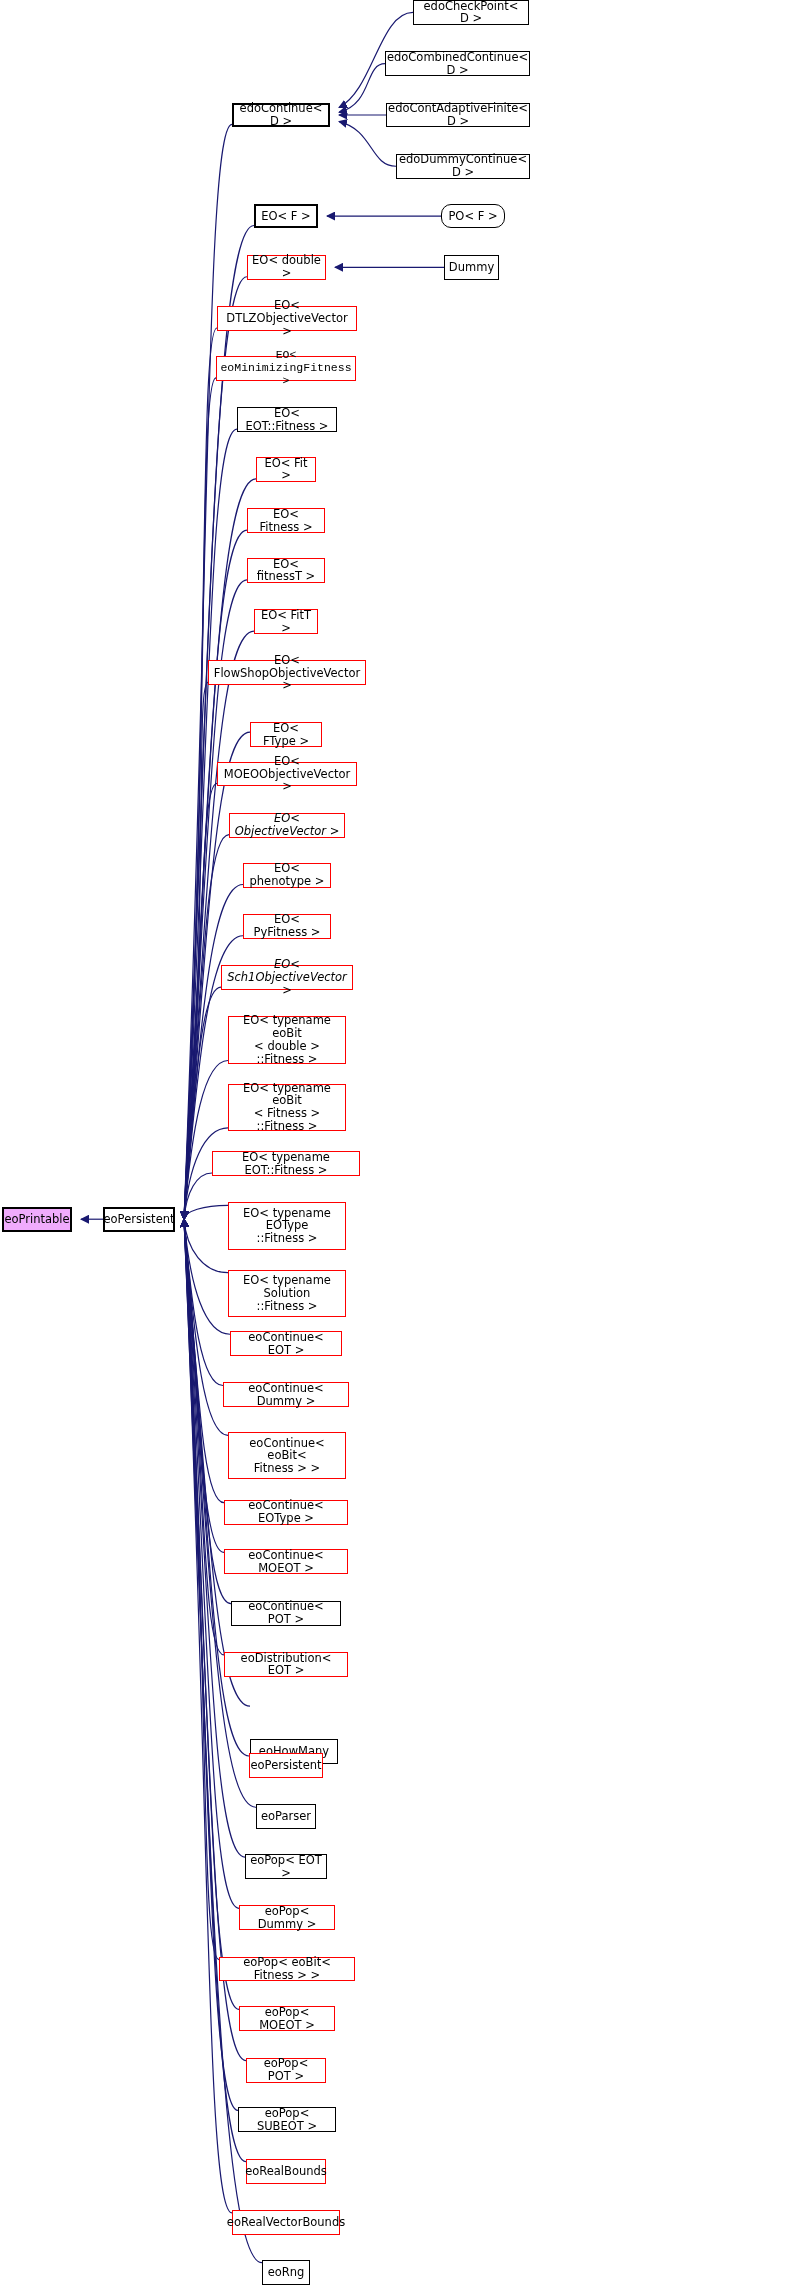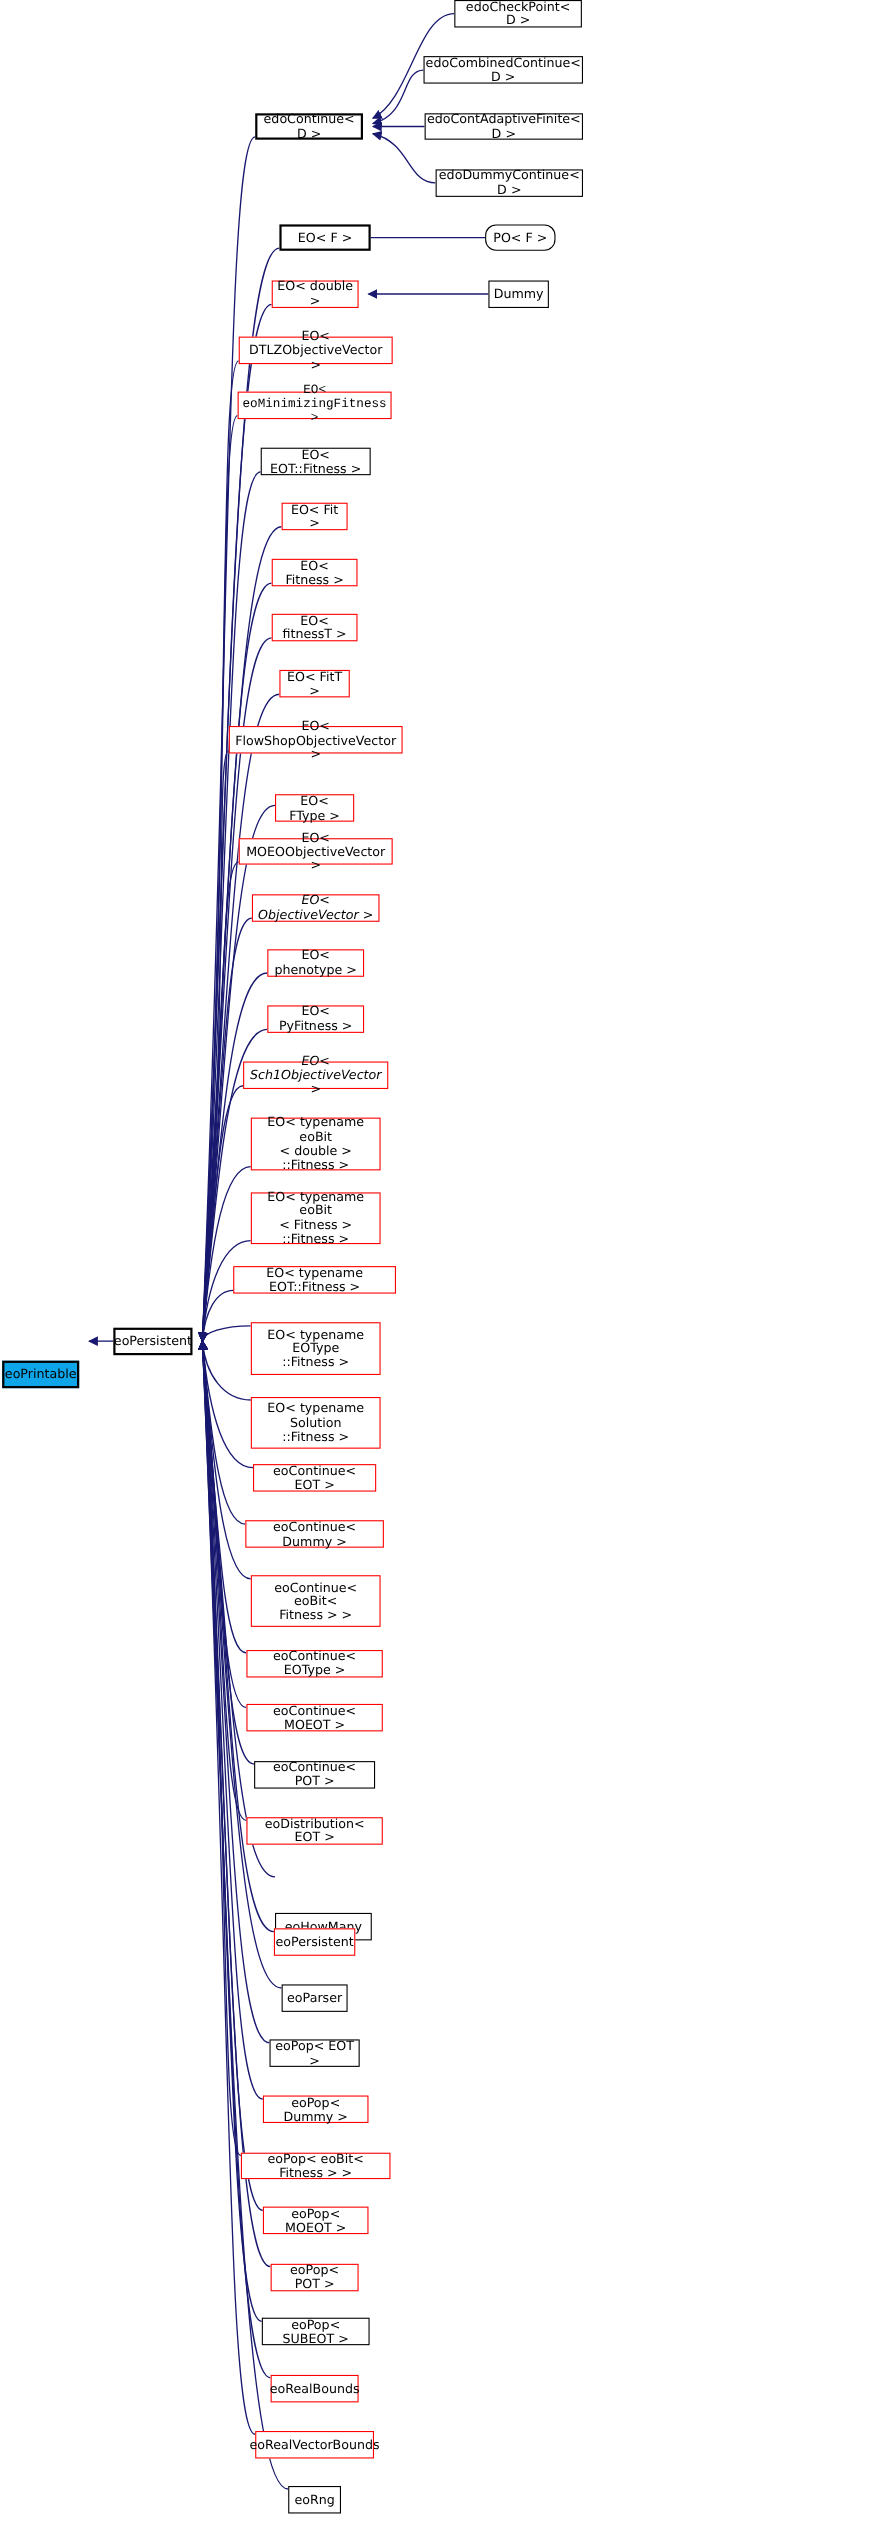--- a/index.html
+++ b/index.html
@@ -4,21 +4,21 @@
 <style>
   html,body{margin:0;padding:0;background:#ffffff;}
   body{width:800px;height:2293px;font-family:"DejaVu Sans","Liberation Sans",sans-serif;}
   #diagram{position:relative;width:800px;height:2293px;overflow:hidden;}
   #edges{position:absolute;left:0;top:0;width:800px;height:2293px;pointer-events:none;}
   .node{position:absolute;box-sizing:border-box;background:#ffffff;border:1px solid #000000;
         display:flex;align-items:center;justify-content:center;text-align:center;
         font-size:11.5px;color:#000000;line-height:1.12;white-space:pre-line;letter-spacing:0px;}
   .node.red{border-color:#ff0000;}
   .node.thick{border-width:2px;}
-  .node.filled{background:#0ea5e9;border-width:2px;margin-top:30px;}
+  .node.filled{background:#f0abfc;border-width:2px;}
   .node .lbl{display:block;padding:0 4px;}
 </style>
 </head>
 <body>
 
 <div id="diagram">
   <svg id="edges" viewBox="0 0 800 2293" width="800" height="2293" xmlns="http://www.w3.org/2000/svg">
     <defs>
       <marker id="arw" markerWidth="9" markerHeight="9" refX="8" refY="4.5" orient="auto" markerUnits="userSpaceOnUse">
         <path d="M0,0 L9,4.5 L0,9 z" fill="#191970"></path>
@@ -76,21 +76,21 @@
       </g>
   </svg>
   <div id="nodes">
       <div class="node filled" style="left: 2px; top: 1206.75px; width: 70px; height: 24.9258px;"><span class="lbl">eoPrintable</span></div>
       <div class="node thick" style="left: 103px; top: 1206.75px; width: 72px; height: 24.9258px;"><span class="lbl">eoPersistent</span></div>
       <div class="node thick" style="left: 232px; top: 102.515px; width: 98px; height: 24.9258px;"><span class="lbl">edoContinue&lt; D &gt;</span></div>
       <div class="node" style="left: 413px; top: 0px; width: 116px; height: 24.9258px;"><span class="lbl">edoCheckPoint&lt; D &gt;</span></div>
       <div class="node" style="left: 385px; top: 51.2575px; width: 145px; height: 24.9258px;"><span class="lbl">edoCombinedContinue&lt; D &gt;</span></div>
       <div class="node" style="left: 386px; top: 102.515px; width: 144px; height: 24.9258px;"><span class="lbl">edoContAdaptiveFinite&lt; D &gt;</span></div>
       <div class="node" style="left: 396px; top: 153.772px; width: 134px; height: 24.9258px;"><span class="lbl">edoDummyContinue&lt; D &gt;</span></div>
-      <div class="node thick" style="left: 254px; top: 203.565px; width: 83px; height: 24.9258px;"><span class="lbl">EO&lt; F &gt;</span></div>
+      <div class="node thick" style="left: 254px; top: 203.565px; width: 64px; height: 24.9258px;"><span class="lbl">EO&lt; F &gt;</span></div>
       <div class="node" style="left: 441px; top: 203.565px; width: 64px; height: 24.9258px; border-radius: 10px;"><span class="lbl">PO&lt; F &gt;</span></div>
       <div class="node red" style="left: 247px; top: 254.823px; width: 79px; height: 24.9258px;"><span class="lbl">EO&lt; double &gt;</span></div>
       <div class="node" style="left: 444px; top: 254.823px; width: 55px; height: 24.9258px;"><span class="lbl">Dummy</span></div>
       <div class="node red" style="left: 217px; top: 306.08px; width: 140px; height: 24.9258px;"><span class="lbl">EO&lt; DTLZObjectiveVector &gt;</span></div>
       <div class="node red" style="left: 216px; top: 355.873px; width: 140px; height: 24.9258px; font-family: Liberation Mono, monospace;"><span class="lbl">EO&lt; eoMinimizingFitness &gt;</span></div>
       <div class="node" style="left: 237px; top: 407.131px; width: 100px; height: 24.9258px;"><span class="lbl">EO&lt; EOT::Fitness &gt;</span></div>
       <div class="node red" style="left: 256px; top: 456.924px; width: 60px; height: 24.9258px;"><span class="lbl">EO&lt; Fit &gt;</span></div>
       <div class="node red" style="left: 247px; top: 508.181px; width: 78px; height: 24.9258px;"><span class="lbl">EO&lt; Fitness &gt;</span></div>
       <div class="node red" style="left: 247px; top: 557.974px; width: 78px; height: 24.9258px;"><span class="lbl">EO&lt; fitnessT &gt;</span></div>
       <div class="node red" style="left: 254px; top: 609.232px; width: 64px; height: 24.9258px;"><span class="lbl">EO&lt; FitT &gt;</span></div>

